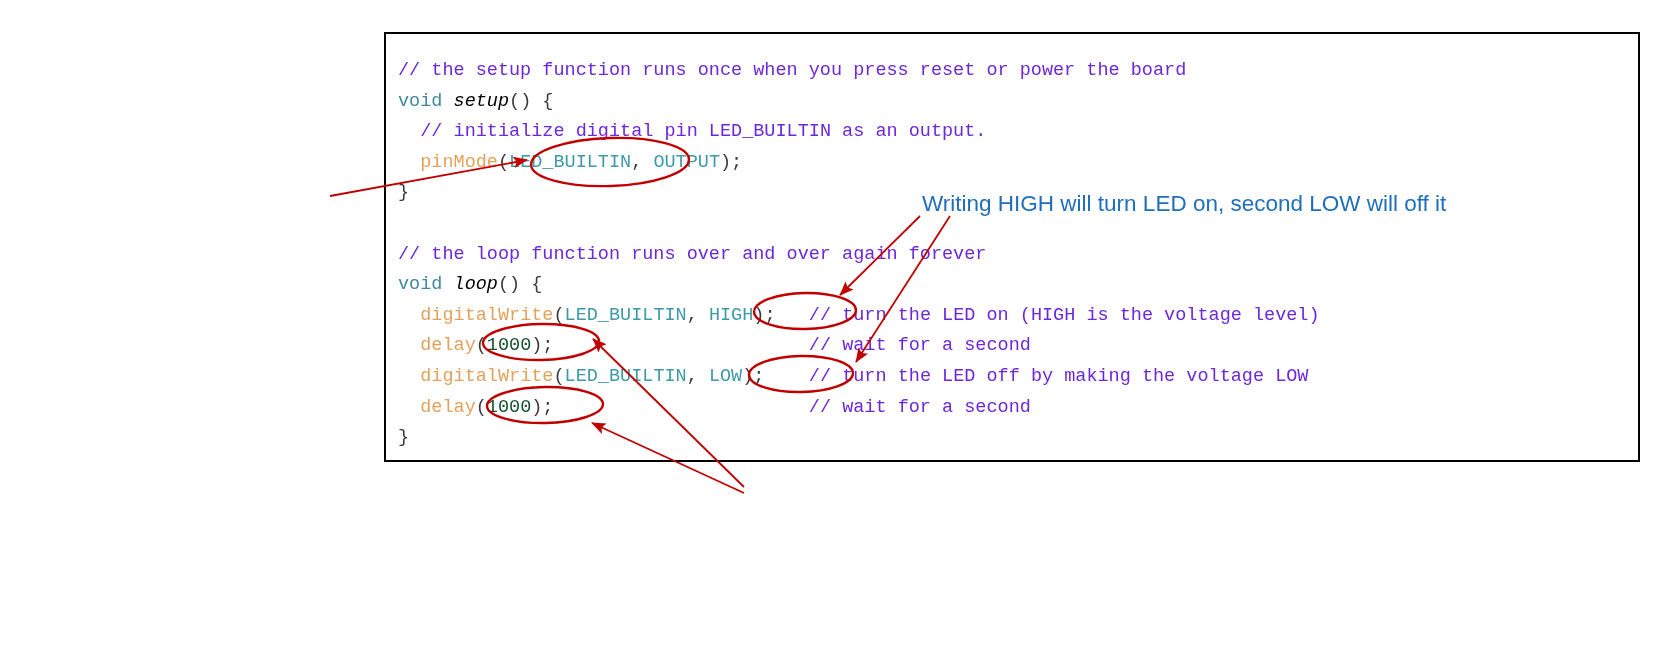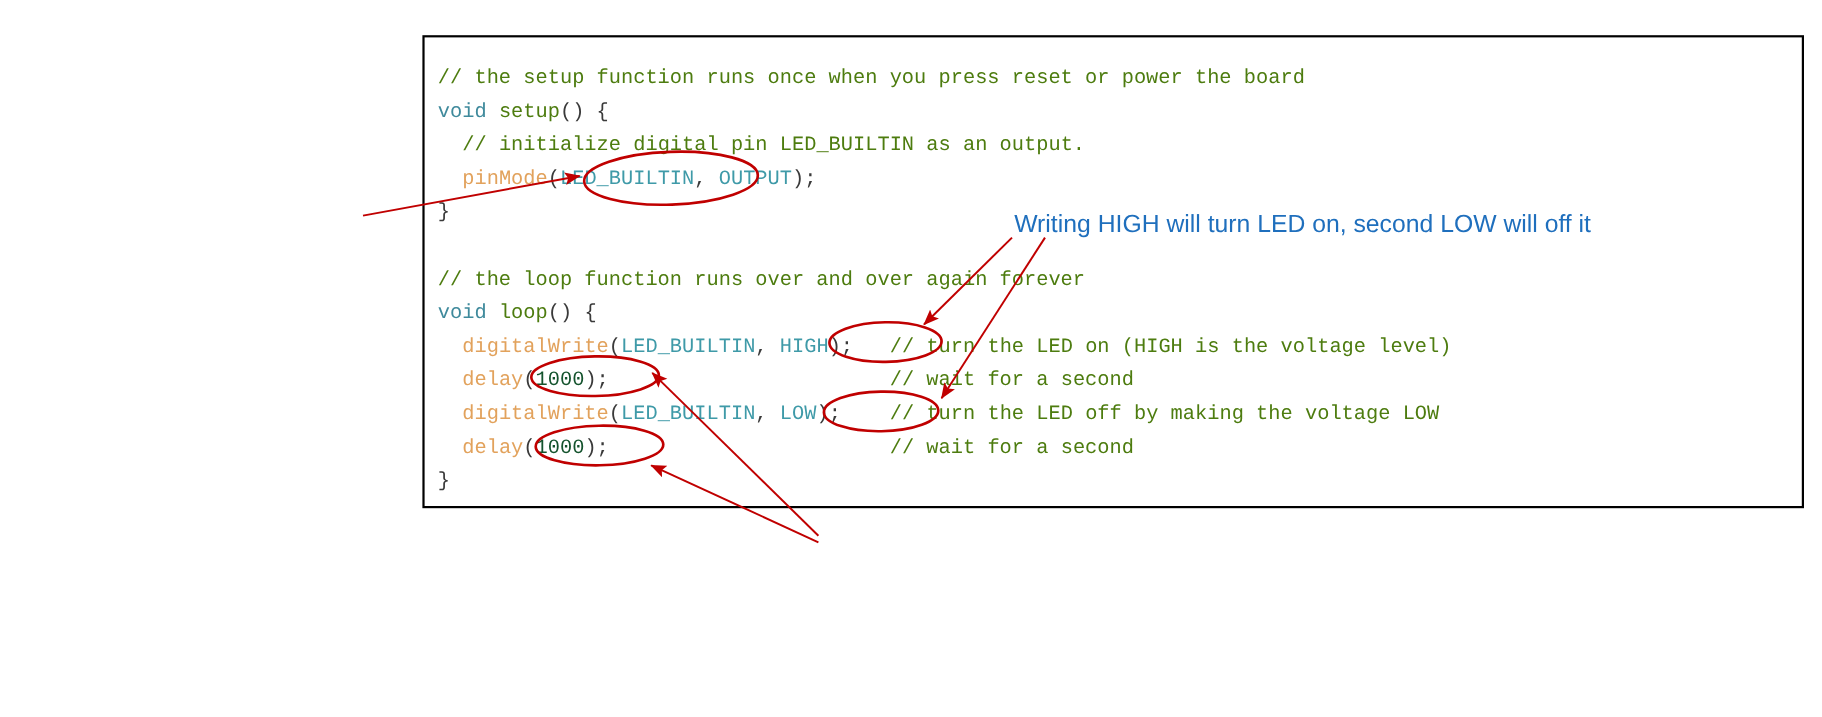--- a/index.html
+++ b/index.html
@@ -40,23 +40,23 @@
     top: 22px;
     font-family: "Liberation Mono", "DejaVu Sans Mono", monospace;
     font-size: 18.5px;
     line-height: 30.6px;
     white-space: pre;
     letter-spacing: 0px;
   }
   .cl { display: block; height: 30.6px; }
 
   
-  .tok-comment  { color: #4d7c0f; }
+  .tok-comment  { color: #6d28d9; }
   .tok-type     { color: #3f8a9c; }
-  .tok-fn       { color: #4d7c0f; }
+  .tok-fn       { color: #000000; font-style: italic; }
   .tok-call     { color: #e2a25c; }
   .tok-const    { color: #3f9aa8; }
   .tok-plain    { color: #14532d; }
   .tok-punc     { color: #3a3a3a; }
 
   
   .annot {
     position: absolute;
     color: #1f6fbd;
     font-family: "Liberation Sans", sans-serif;

